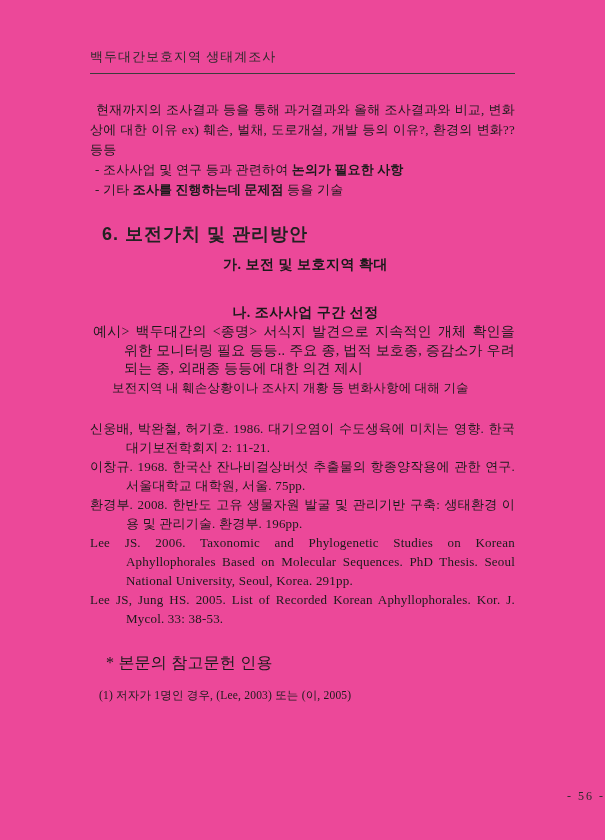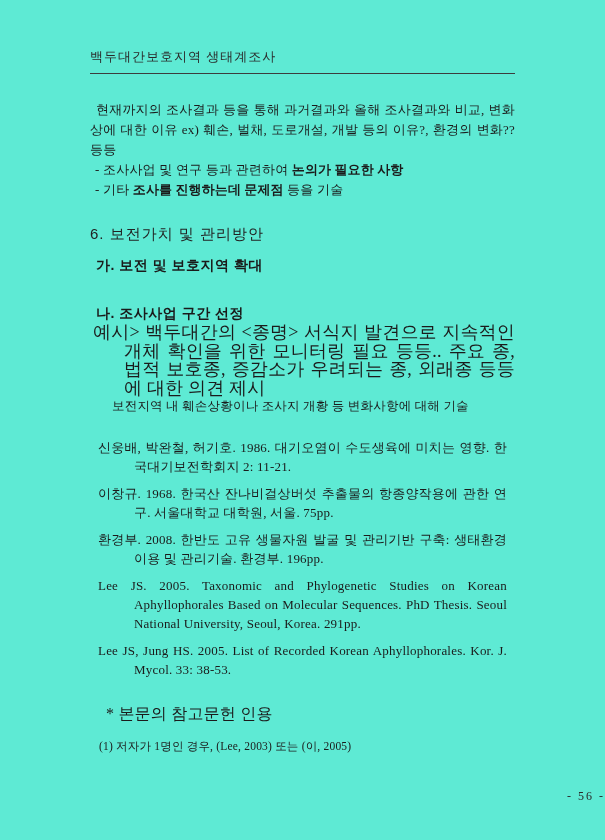--- a/index.html
+++ b/index.html
@@ -1,20 +1,20 @@
 <!DOCTYPE html>
 <html><head>
 <meta charset="utf-8">
 <style>
   html,body{margin:0;padding:0;background:#e8e8e8;}
   .page{
     position:relative;
     width:605px;height:840px;
     margin:0 auto;
-    background:#5eead4;
+    background:#ec4899;
     font-family:"Liberation Serif","DejaVu Serif",serif;
     color:#1b1b1b;
     overflow:hidden;
   }
   .content{
     position:absolute;
     left:90px;top:0;
     width:425px;
   }
   
@@ -39,50 +39,51 @@
     margin:0;
     font-size:13px;
     line-height:20px;
     text-align:justify;
     text-indent:5px;
     letter-spacing:0.2px;
   }
   .bullet b{letter-spacing:0.1px;}
   
   .h-section{
-    margin:22px 0 0 0;
+    margin:22px 0 0 12px;
     font-family:"Liberation Sans","DejaVu Sans",sans-serif;
-    font-weight:400;
-    font-size:15px;
+    font-weight:700;
+    font-size:18px;
     line-height:24px;
     letter-spacing:1px;
     color:#222;
   }
   .h-sub{
     margin:9px 0 0 6px;
-    font-family:Liberation Sans, sans-serif;
+    font-family:Liberation Serif, serif;
     font-weight:bold;
     font-size:14px;
     line-height:20px;
     letter-spacing:0.5px;
     color:#1a1a1a;
+    text-align:center;
   }
   .h-sub.second{margin-top:28px;}
   
   .mon-para{
     margin:5px 0 0 0;
     font-size:12.5px;
     line-height:18.5px;
     text-align:justify;
     text-indent:6px;
     letter-spacing:0.2px;
   }
   .example-line1{
     margin:0;
-    font-size:18px;
+    font-size:14px;
     line-height:18.5px;
     text-align:justify;
     padding-left:34px;
     text-indent:-31px;
     letter-spacing:0.2px;
   }
   .example-line2{
     margin:0;
     font-size:12.5px;
     line-height:18.5px;
@@ -94,21 +95,21 @@
     margin:36px 0 0 0;
     text-align:center;
     font-family:"Liberation Sans","DejaVu Sans",sans-serif;
     font-weight:bold;
     font-size:14.5px;
     line-height:20px;
     letter-spacing:1px;
   }
   .ref-list{margin:22px 0 0 0;}
   .ref-entry{
-    margin:8px;
+    margin:0;
     font-size:13px;
     line-height:19px;
     text-align:justify;
     padding-left:36px;
     text-indent:-36px;
     letter-spacing:0.2px;
   }
   
   .footnote{margin-top:26px;}
   .footnote-title{
@@ -159,21 +160,21 @@
     <h3 class="h-sub second">나. 조사사업 구간 선정</h3>
 
     <p class="example-line1">예시&gt; 백두대간의 &lt;종명&gt; 서식지 발견으로 지속적인 개체 확인을 위한 모니터링 필요 등등.. 주요 종, 법적 보호종, 증감소가 우려되는 종, 외래종 등등에 대한 의견 제시</p>
     <p class="example-line2">보전지역 내 훼손상황이나 조사지 개황 등 변화사항에 대해 기술</p>
 
 
     <div class="ref-list">
       <p class="ref-entry">신웅배, 박완철, 허기호. 1986. 대기오염이 수도생육에 미치는 영향. 한국대기보전학회지 2: 11-21.</p>
       <p class="ref-entry">이창규. 1968. 한국산 잔나비걸상버섯 추출물의 항종양작용에 관한 연구. 서울대학교 대학원, 서울. 75pp.</p>
       <p class="ref-entry">환경부. 2008. 한반도 고유 생물자원 발굴 및 관리기반 구축: 생태환경 이용 및 관리기술. 환경부. 196pp.</p>
-      <p class="ref-entry">Lee JS. 2005. Taxonomic and Phylogenetic Studies on Korean Aphyllophorales Based on Molecular Sequences. PhD Thesis. Seoul National University, Seoul, Korea. 291pp.</p>
+      <p class="ref-entry">Lee JS. 2006. Taxonomic and Phylogenetic Studies on Korean Aphyllophorales Based on Molecular Sequences. PhD Thesis. Seoul National University, Seoul, Korea. 291pp.</p>
       <p class="ref-entry">Lee JS, Jung HS. 2005. List of Recorded Korean Aphyllophorales. Kor. J. Mycol. 33: 38-53.</p>
     </div>
 
     <div class="footnote">
       <p class="footnote-title">* 본문의 참고문헌 인용</p>
       <p class="footnote-item">(1) 저자가 1명인 경우, (Lee, 2003) 또는 (이, 2005)</p>
     </div>
 
   </div>
 

